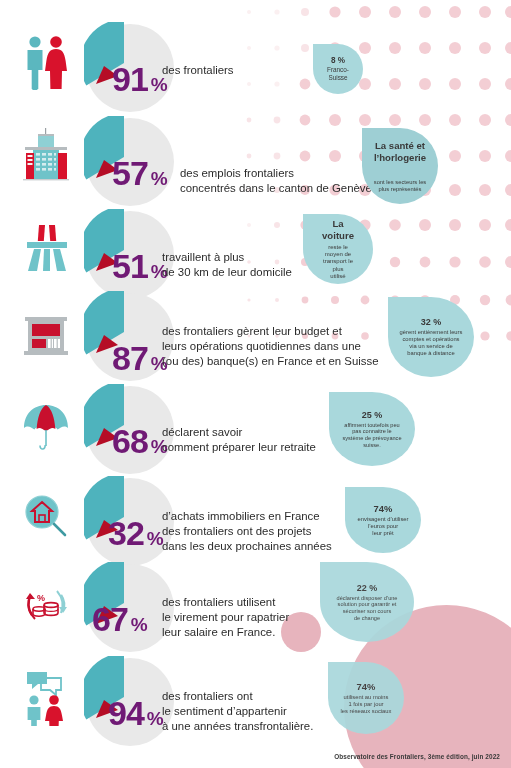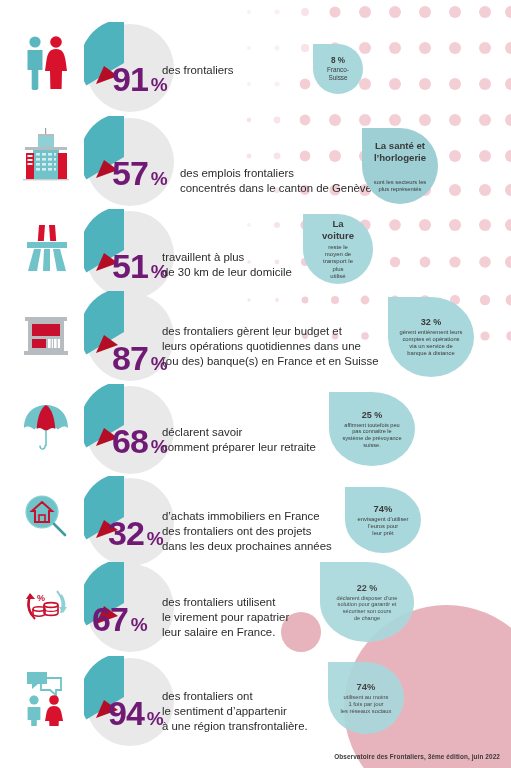--- a/index.html
+++ b/index.html
@@ -478,21 +478,21 @@
         <path d="M46 46 L46 2 A44 44 0 0 0 8.3 68.4 Z" fill="#4eb3bd" transform="translate(-6,-5)"></path>
         <path d="M34 54 L12 62 L20 44 Z" fill="#b50d26"></path>
       </svg>
     </div>
     <div class="pct" style="left:108px;top:46px;">
       <span class="num">94</span><span class="sym">%</span>
     </div>
     <div class="desc" style="top:39px;">
       <div>des frontaliers ont</div>
       <div>le sentiment d’appartenir</div>
-      <div>à une région transfrontalière.</div>
+      <div>à une années transfrontalière.</div>
     </div>
   </div>
 
   <div class="leaf tl" style="left:328px;top:662px;width:76px;height:72px;font-size:5.8px;z-index:4;padding:0 2px;opacity:.93;">
     <div class="big" style="font-size:9.4px;margin-bottom:2px;">74%</div>
     <div class="sub">
       <div>utilisent au moins</div>
       <div>1 fois par jour</div>
       <div>les réseaux sociaux</div>
     </div>

